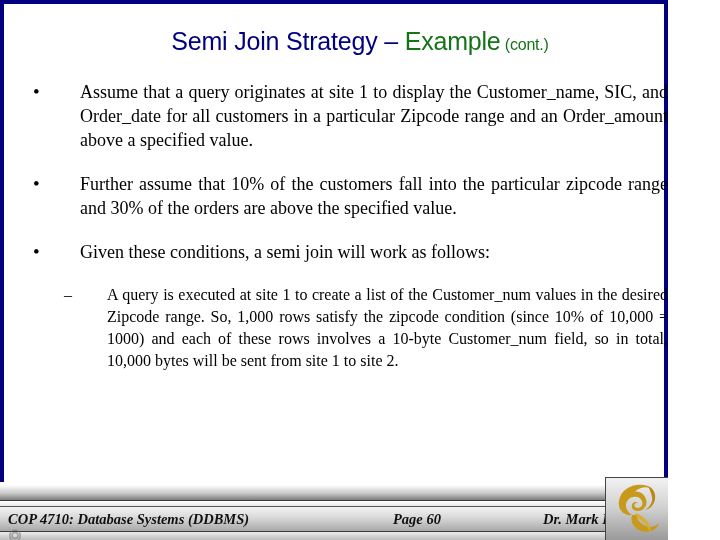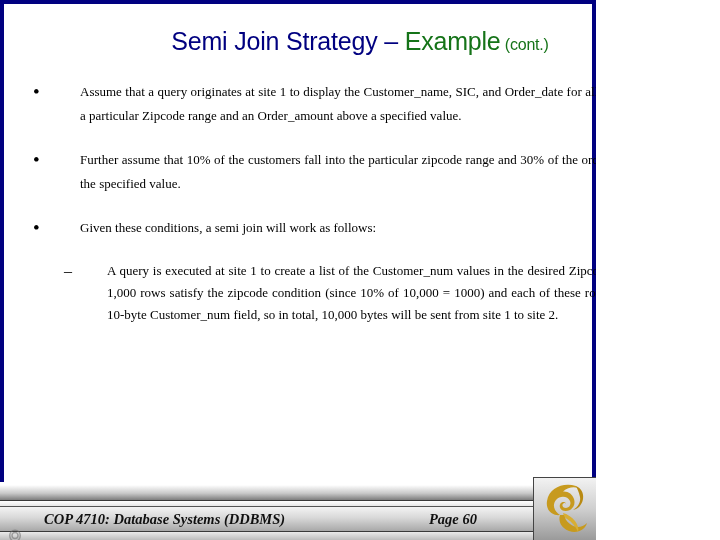--- a/index.html
+++ b/index.html
@@ -9,21 +9,21 @@
   }
   body {
     width: 720px;
     height: 540px;
     overflow: hidden;
     font-family: "Liberation Serif", "DejaVu Serif", serif;
   }
 
   #slide {
     position: relative;
-    width: 596px;
+    width: 668px;
     height: 540px;
     background: #ffffff;
     box-sizing: border-box;
     overflow: hidden;
     text-decoration: underline;
   }
 
   
   .border-top {
     position: absolute;
@@ -82,21 +82,21 @@
   .bullet-row .marker {
     position: absolute;
     left: 33px;
     top: 0;
     width: 16px;
     font-size: 19px;
     line-height: 24px;
     text-align: left;
   }
   .bullet-row .btext {
-    font-size: 13px;
+    font-size: 18px;
     line-height: 24px;
     text-align: justify;
     text-justify: inter-word;
   }
   .bullet-row.last .btext { text-align: left; margin-top: 6px; }
 
   .sub-row {
     position: relative;
     padding-left: 107px;
     padding-right: 52px;
@@ -104,21 +104,21 @@
   }
   .sub-row .marker {
     position: absolute;
     left: 64px;
     top: 0;
     width: 18px;
     font-size: 16px;
     line-height: 22px;
   }
   .sub-row .btext {
-    font-size: 13px;
+    font-size: 16px;
     line-height: 22px;
     text-align: justify;
     text-justify: inter-word;
   }
 
   
   #footer {
     position: absolute;
     left: 0;
     bottom: 0;
@@ -162,21 +162,20 @@
   .f-text {
     position: absolute;
     top: 27px;
     font-family: "Liberation Serif", "DejaVu Serif", serif;
     font-weight: bold;
     font-style: italic;
     font-size: 14.5px;
     line-height: 20px;
     color: #101010;
     white-space: nowrap;
-    margin-left: 36px;
   }
   #f-course { left: 8px; }
   #f-page   { left: 393px; }
   #f-author { left: 543px; }
 
   
   #logo-block {
     position: absolute;
     right: 0;
     bottom: 0;

